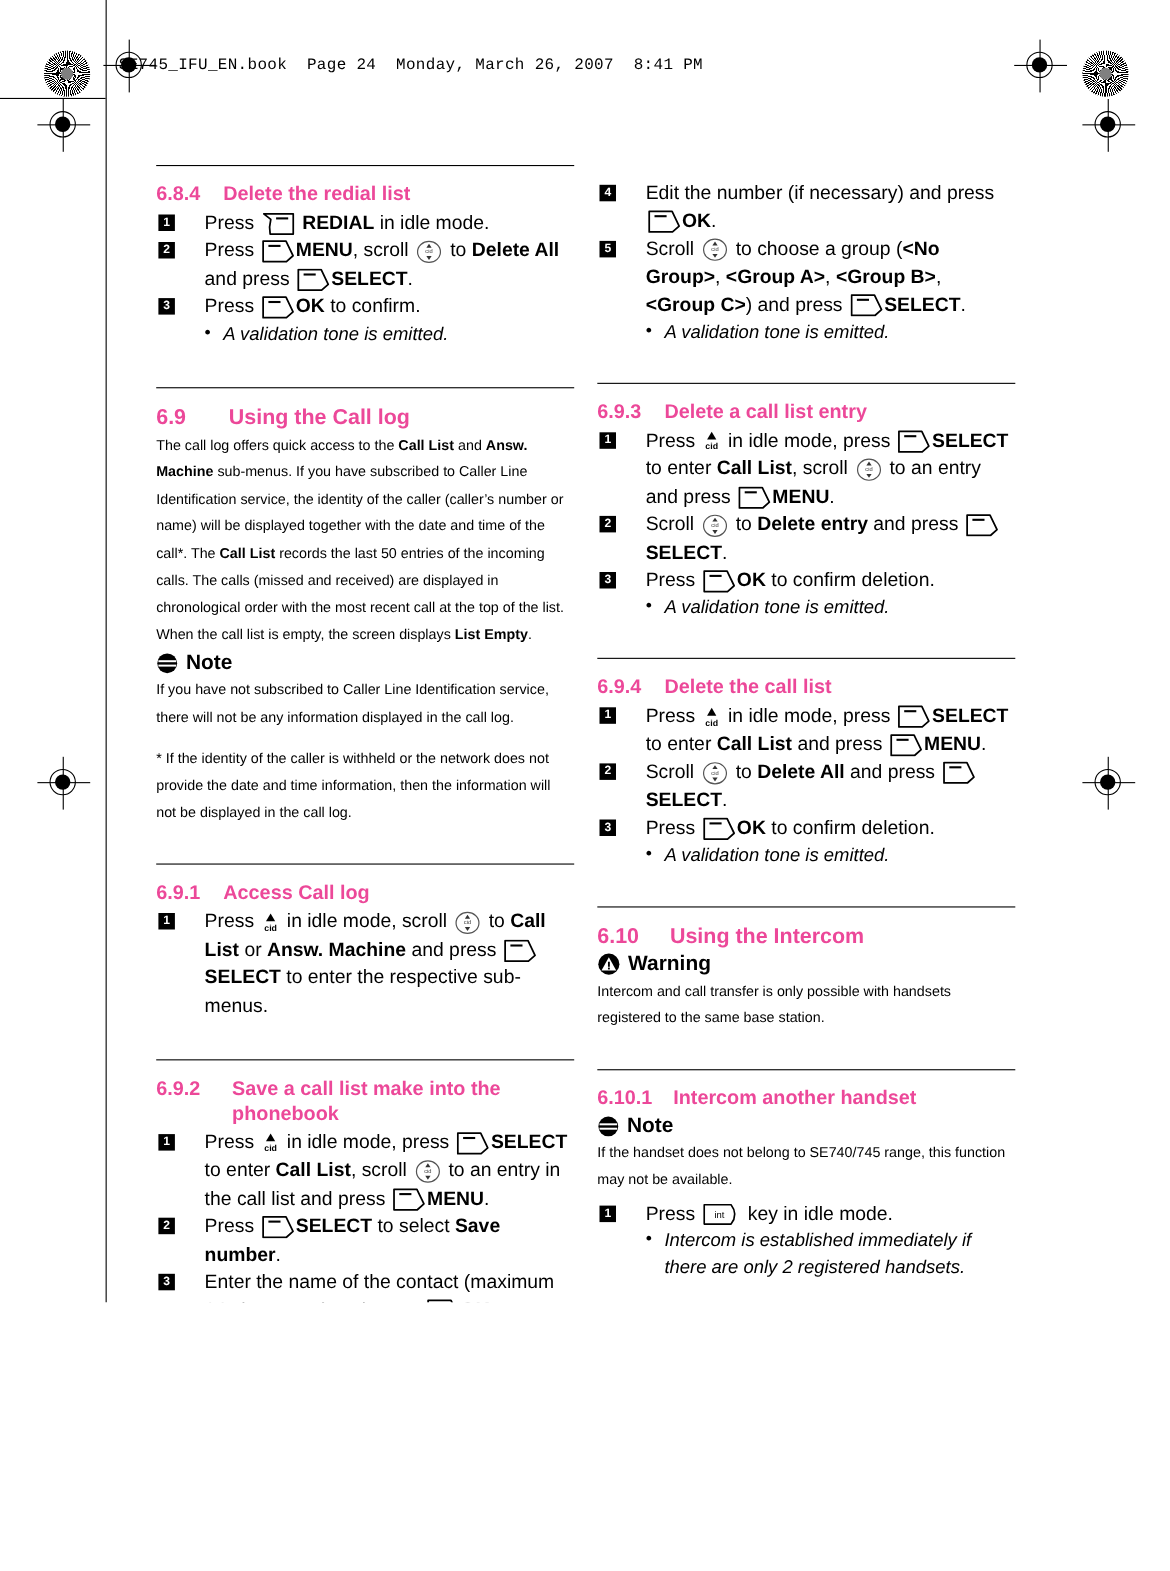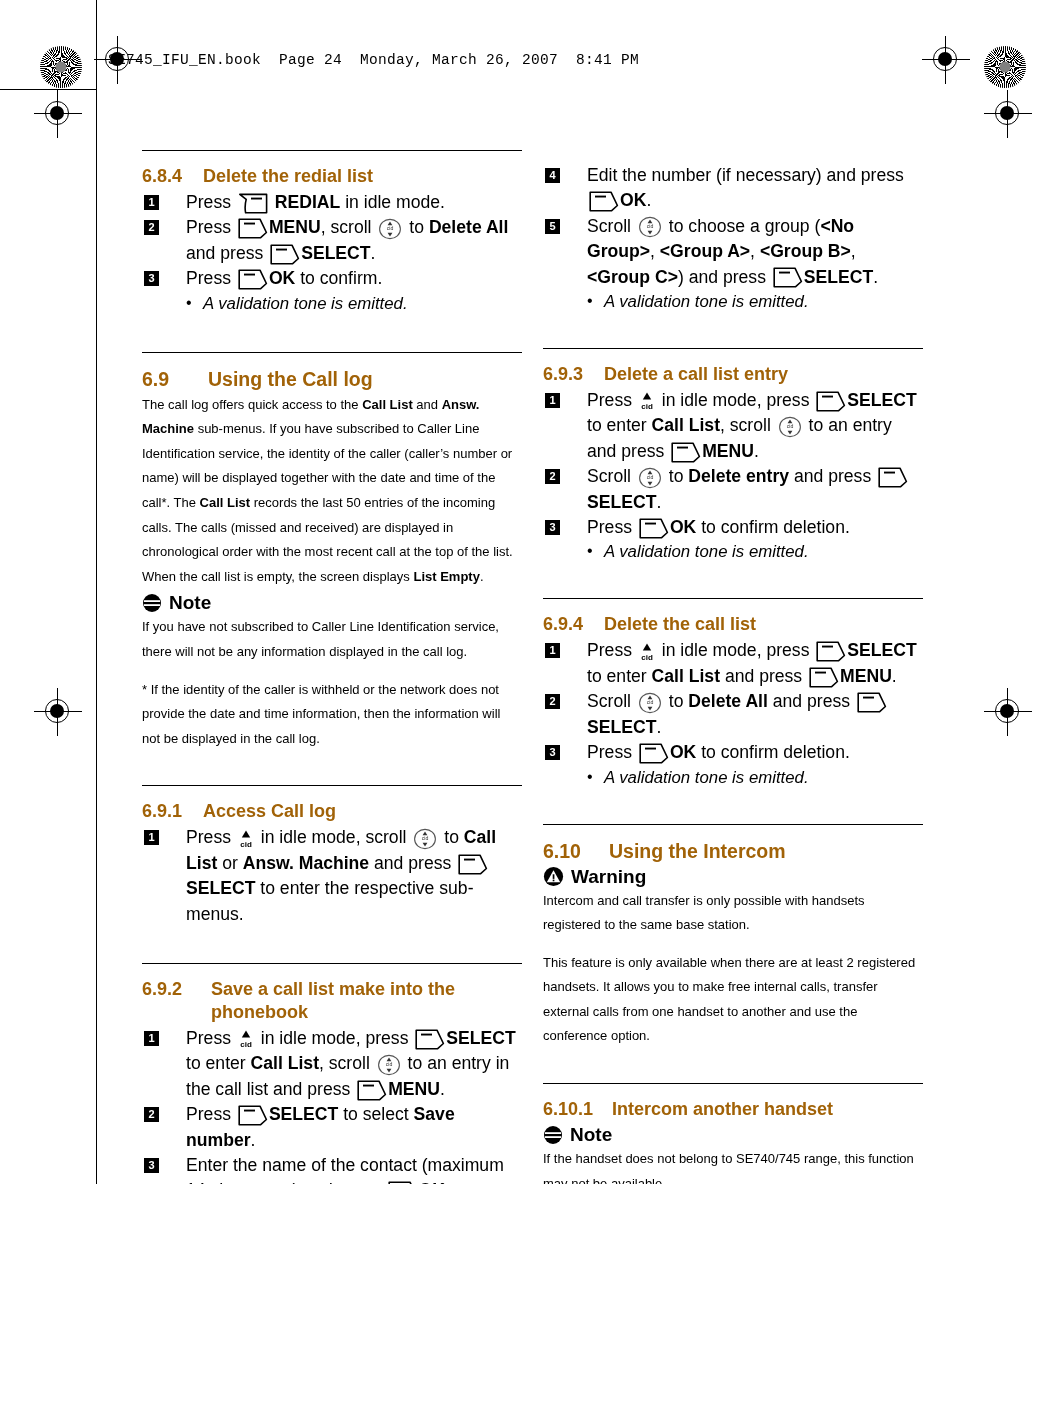--- a/index.html
+++ b/index.html
@@ -108,21 +108,21 @@
   .sec-rule {
     border: 0;
     border-top: 1.3px solid #000;
     margin: 0 0 14px 0;
     width: 100%;
   }
   h2.sec-title,
   h3.sub-title {
     margin: 0 0 2px 0;
     font-weight: bold;
-    color: #a16207;
+    color: #ec4899;
   }
   h2.sec-title {
     font-size: 19.5px;
     line-height: 24px;
     display: flex;
     gap: 10px;
   }
   h2.sec-title .num { min-width: 56px; }
   h3.sub-title {
     font-size: 18px;
@@ -583,21 +583,20 @@
           <svg viewBox="0 0 21 21" width="21" height="21">
             <circle cx="10.5" cy="10.5" r="9.6" fill="#000"></circle>
             <polygon points="10.5,4.2 17.2,16.2 3.8,16.2" fill="#fff"></polygon>
             <rect x="9.7" y="8.3" width="1.7" height="4.6" fill="#000"></rect>
             <rect x="9.7" y="13.6" width="1.7" height="1.7" fill="#000"></rect>
           </svg>
         </span>
         <span>Warning</span>
       </div>
       <p class="body">Intercom and call transfer is only possible with handsets registered to the same base station.</p>
-      <p class="body">This feature is only available when there are at least 2 registered handsets. It allows you to make free internal calls, transfer external calls from one handset to another and use the conference option.</p>
     </section>
 
     <section style="margin-top:34px;">
       <hr class="sec-rule">
       <h3 class="sub-title narrow">
         <span class="num">6.10.1</span>
         <span>Intercom another handset</span>
       </h3>
       <div class="notice">
         <span class="ico ico-note">

